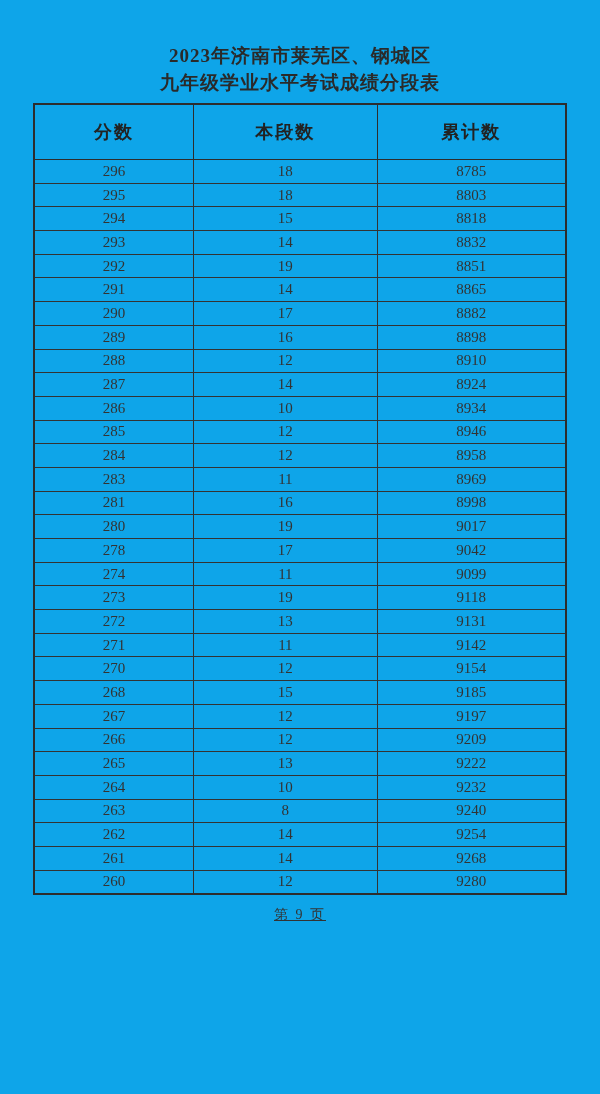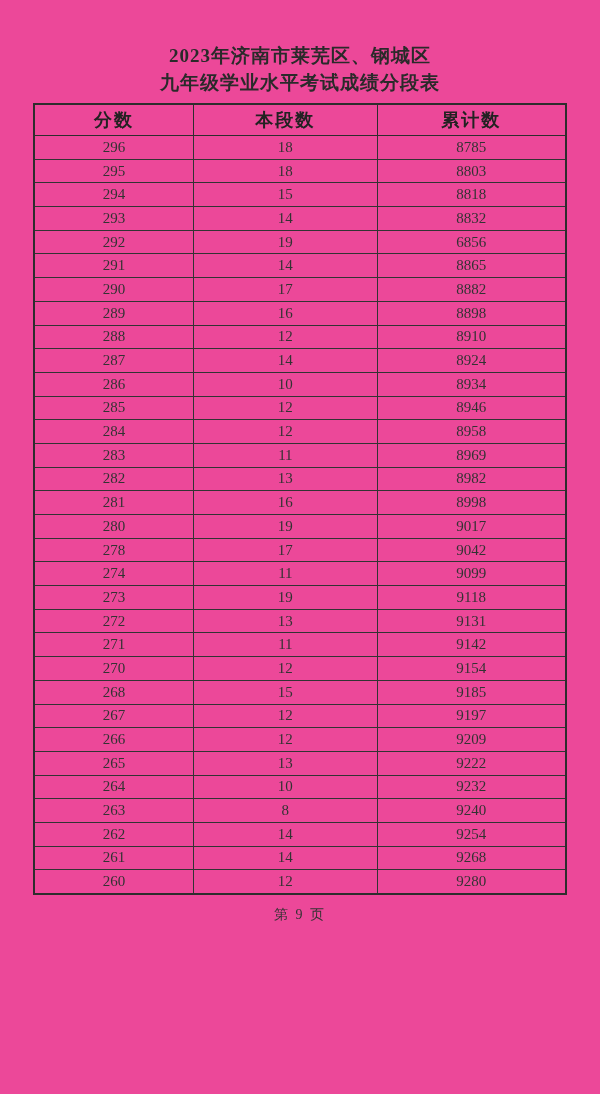--- a/index.html
+++ b/index.html
@@ -3,21 +3,21 @@
 <meta charset="utf-8">
 <style>
   html, body {
     margin: 0;
     padding: 0;
     background: #ffffff;
   }
   .page {
     width: 600px;
     height: 1094px;
-    background: #ec4899;
+    background: #0ea5e9;
     font-family: "Liberation Serif", "DejaVu Serif", serif;
     color: #2e2e2e;
     position: relative;
     overflow: hidden;
   }
   .titles {
     padding-top: 42px;
     text-align: center;
   }
   .title-line {
@@ -38,37 +38,38 @@
   table.score-table col.c2 { width: 34.5%; }
   table.score-table col.c3 { width: 35.5%; }
   table.score-table th {
     border: 1px solid #2d2d2d;
     height: 30px;
     font-size: 18px;
     font-weight: 700;
     text-align: center;
     color: #222222;
     letter-spacing: 2px;
-    padding: 0;
+    padding: 12px;
   }
   table.score-table td {
     border: 1px solid #333333;
     height: 22.7px;
     font-size: 15px;
     text-align: center;
     color: #333333;
     padding: 0;
     line-height: 1;
   }
   .footer {
     margin-top: 11px;
     text-align: center;
     font-size: 14px;
     color: #333333;
     letter-spacing: 2px;
+    text-decoration: underline;
   }
 </style>
 </head>
 <body>
 
 <div class="page">
   <div class="titles">
     <div class="title-line">2023年济南市莱芜区、钢城区</div>
     <div class="title-line">九年级学业水平考试成绩分段表</div>
   </div>
@@ -107,21 +108,21 @@
 
   <tr>
     <td>293</td>
     <td>14</td>
     <td>8832</td>
   </tr>
 
   <tr>
     <td>292</td>
     <td>19</td>
-    <td>6856</td>
+    <td>8851</td>
   </tr>
 
   <tr>
     <td>291</td>
     <td>14</td>
     <td>8865</td>
   </tr>
 
   <tr>
     <td>290</td>
@@ -164,25 +165,20 @@
     <td>12</td>
     <td>8958</td>
   </tr>
 
   <tr>
     <td>283</td>
     <td>11</td>
     <td>8969</td>
   </tr>
 
-  <tr>
-    <td>282</td>
-    <td>13</td>
-    <td>8982</td>
-  </tr>
 
   <tr>
     <td>281</td>
     <td>16</td>
     <td>8998</td>
   </tr>
 
   <tr>
     <td>280</td>
     <td>19</td>

